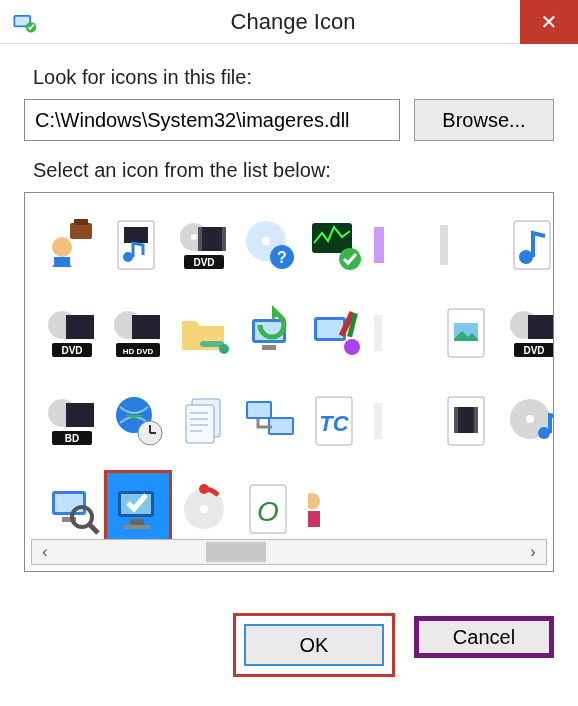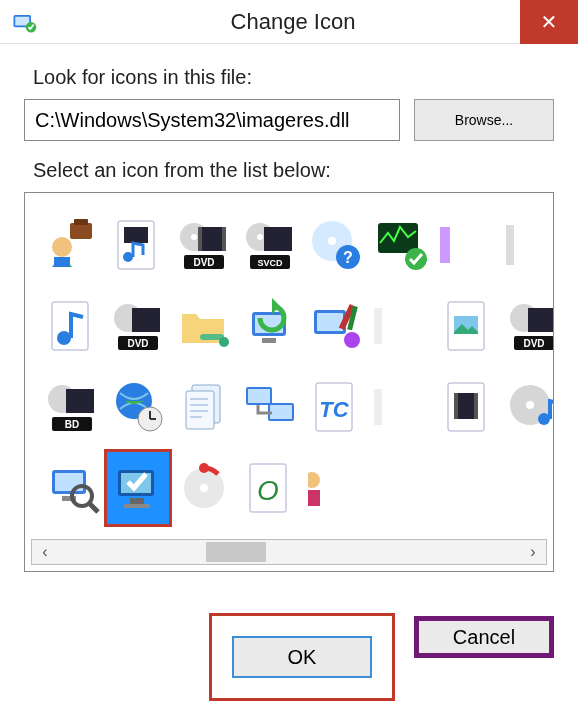--- a/index.html
+++ b/index.html
@@ -55,36 +55,36 @@
   padding: 8px 10px;
   font-size: 20px;
   height: 42px;
   background: #fff;
 }
 .browse {
   width: 140px;
   height: 42px;
   border: 1px solid #999;
   background: #eaeaea;
-  font-size: 14px;
+  font-size: 20px;
 }
 .icon-box {
   border: 1px solid #888;
   padding: 16px 6px 0 16px;
   width: 100%;
   height: 380px;
   position: relative;
   overflow: hidden;
   background: #fff;
 }
 .icon-grid {
   display: grid;
   grid-template-columns: repeat(8, 62px);
   grid-auto-rows: 78px;
-  gap: 3px 4px;
+  gap: 10px 4px;
   justify-content: start;
   align-content: start;
 }
 .icon-cell {
   width: 62px;
   height: 72px;
   display: flex;
   align-items: center;
   justify-content: center;
   position: relative;
@@ -129,21 +129,21 @@
   height: 42px;
   border: 5px solid #701a75;
   background: #eaeaea;
   font-size: 20px;
 }
 .btn.default {
   border: 2px solid #3b8fd6;
 }
 .ok-wrap {
   outline: 3px solid #c0392b;
-  padding: 20px;
+  padding: 8px;
 }
 </style>
 </head>
 <body>
 
 <div class="titlebar">
   <span class="app-icon">
     <svg viewBox="0 0 32 32">
         <rect x="4" y="8" width="20" height="14" rx="2" fill="#2a7de1"></rect>
         <rect x="6" y="10" width="16" height="10" fill="#cde6ff"></rect>
@@ -191,29 +191,20 @@
             <circle cx="18" cy="20" r="3" fill="#fff"></circle>
             <rect x="22" y="10" width="28" height="24" fill="#223"></rect>
             <rect x="22" y="10" width="4" height="24" fill="#555"></rect>
             <rect x="46" y="10" width="4" height="24" fill="#555"></rect>
             <rect x="8" y="38" width="40" height="14" rx="2" fill="#111"></rect>
             <text x="28" y="49" fill="#fff" font-size="10" font-weight="bold" text-anchor="middle">DVD</text>
           </svg>
         </div>
       <div class="icon-cell">
           <svg viewBox="0 0 56 56">
-            <circle cx="18" cy="20" r="14" fill="#d6d6d6"></circle>
-            <circle cx="18" cy="20" r="3" fill="#fff"></circle>
-            <rect x="22" y="10" width="28" height="24" fill="#223"></rect>
-            <rect x="8" y="38" width="40" height="14" rx="2" fill="#111"></rect>
-            <text x="28" y="49" fill="#fff" font-size="9" font-weight="bold" text-anchor="middle">SVCD</text>
-          </svg>
-        </div>
-      <div class="icon-cell">
-          <svg viewBox="0 0 56 56">
             <circle cx="24" cy="24" r="20" fill="#d6eaff"></circle>
             <circle cx="24" cy="24" r="4" fill="#fff"></circle>
             <circle cx="40" cy="40" r="12" fill="#2a7de1"></circle>
             <text x="40" y="46" fill="#fff" font-size="16" font-weight="bold" text-anchor="middle">?</text>
           </svg>
         </div>
       <div class="icon-cell">
           <svg viewBox="0 0 56 56">
             <rect x="4" y="6" width="40" height="30" rx="3" fill="#0a3a1a"></rect>
             <path d="M6 26 l8 -10 l6 8 l6 -14 l8 10 l8 -6" stroke="#4f4" stroke-width="2" fill="none"></path>
@@ -238,20 +229,28 @@
             <circle cx="20" cy="40" r="7" fill="#2a7de1"></circle>
             <path d="M27 40 v-24 l12 3" stroke="#2a7de1" stroke-width="4" fill="none"></path>
           </svg>
         </div>
       <div class="icon-cell">
           <svg viewBox="0 0 56 56">
             <circle cx="18" cy="20" r="14" fill="#d6d6d6"></circle>
             <rect x="22" y="10" width="28" height="24" fill="#223"></rect>
             <rect x="8" y="38" width="40" height="14" rx="2" fill="#111"></rect>
             <text x="28" y="49" fill="#fff" font-size="10" font-weight="bold" text-anchor="middle">DVD</text>
+          </svg>
+        </div>
+      <div class="icon-cell">
+          <svg viewBox="0 0 56 56">
+            <circle cx="18" cy="20" r="14" fill="#d6d6d6"></circle>
+            <rect x="22" y="10" width="28" height="24" fill="#223"></rect>
+            <rect x="6" y="38" width="44" height="14" rx="2" fill="#111"></rect>
+            <text x="28" y="49" fill="#fff" font-size="8" font-weight="bold" text-anchor="middle">HD DVD</text>
           </svg>
         </div>
       <div class="icon-cell">
           <svg viewBox="0 0 56 56">
             <path d="M6 16 h14 l4 5 h24 v24 h-42 z" fill="#f6d47a"></path>
             <rect x="24" y="36" width="24" height="6" rx="3" fill="#5b8"></rect>
             <circle cx="48" cy="44" r="5" fill="#3a7"></circle>
           </svg>
         </div>
       <div class="icon-cell">

